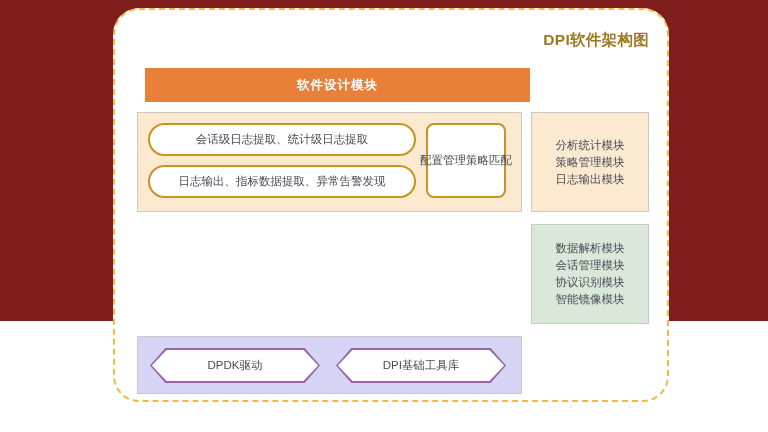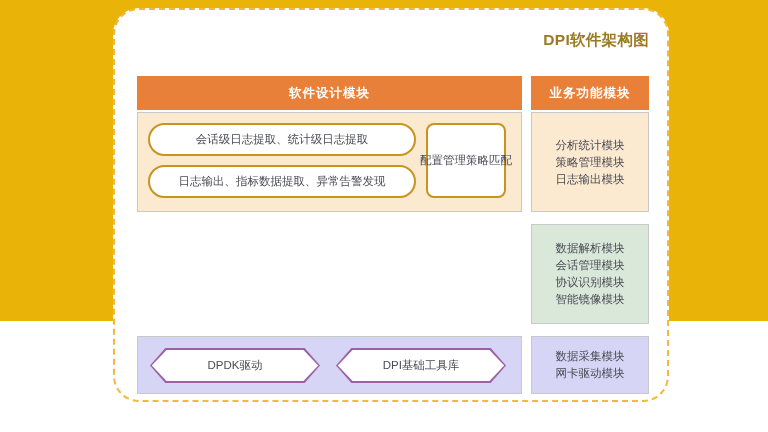--- a/index.html
+++ b/index.html
@@ -11,21 +11,21 @@
     height: 432px;
     background: #ffffff;
     font-family: "Liberation Sans", "DejaVu Sans", sans-serif;
     overflow: hidden;
   }
 
   #canvas {
     position: relative;
     width: 768px;
     height: 321px;
-    background: #eab308;
+    background: #7f1d1d;
   }
 
   
   .outer-frame {
     position: absolute;
     left: 113px;
     top: 8px;
     width: 556px;
     height: 394px;
     box-sizing: border-box;
@@ -50,25 +50,24 @@
   .arch-grid {
     position: absolute;
     left: 22px;
     top: 58px;
     width: 512px;
     height: 320px;
   }
 
   .head-row {
     position: absolute;
-    left: 0;
+    left: 8px;
     top: 0;
     width: 512px;
     height: 34px;
-    margin-top: 8px;
   }
   .col-head {
     position: absolute;
     top: 0;
     height: 34px;
     background: #e8803a;
     color: #ffffff;
     font-size: 12.5px;
     font-weight: bold;
     letter-spacing: 1px;
@@ -168,21 +167,20 @@
 <div id="canvas">
 
   <div class="outer-frame">
 
     <div class="diagram-title">DPI软件架构图</div>
 
     <div class="arch-grid">
 
       <div class="head-row">
         <div class="col-head left">软件设计模块</div>
-        <div class="col-head right">业务功能模块</div>
       </div>
 
       <div class="layer l1">
         <div class="layer-left">
 
           <div class="box pill-gold" style="left:10px; top:10px; width:268px; height:33px;">会话级日志提取、统计级日志提取</div>
 
           <div class="box pill-gold" style="left:10px; top:52px; width:268px; height:33px;">日志输出、指标数据提取、异常告警发现</div>
 
           <div class="box rect-gold" style="left:288px; top:10px; width:80px; height:75px; flex-direction:row;">
@@ -216,23 +214,17 @@
 
           <div class="hex-wrap" style="left:12px; top:11px; width:170px; height:35px;">
             <div class="hex-inner">DPDK驱动</div>
           </div>
 
           <div class="hex-wrap" style="left:198px; top:11px; width:170px; height:35px;">
             <div class="hex-inner">DPI基础工具库</div>
           </div>
 
         </div>
-        <div class="layer-right">
-          <div class="desc-list">
-            <span class="desc-line">数据采集模块</span>
-            <span class="desc-line">网卡驱动模块</span>
-          </div>
-        </div>
       </div>
 
     </div>
   </div>
 </div>
 
 </body></html>

